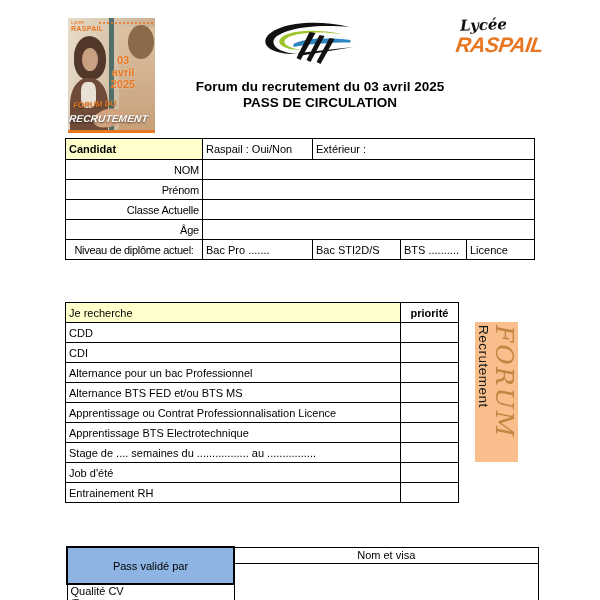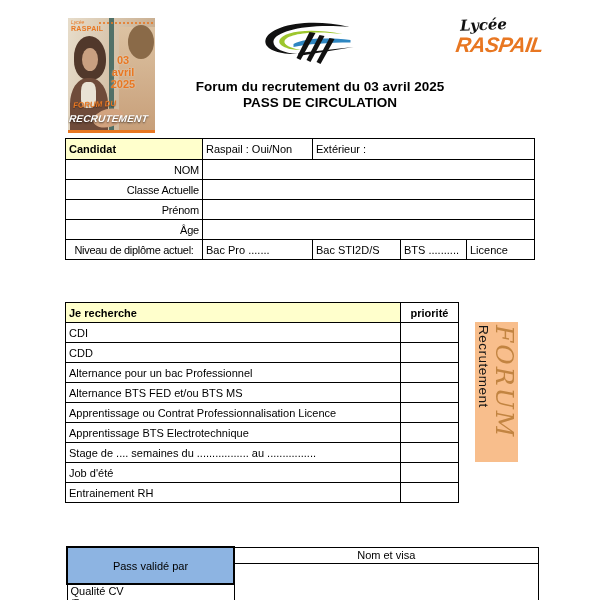--- a/index.html
+++ b/index.html
@@ -46,21 +46,21 @@
   .title { position: absolute; left: 105px; top: 79px; width: 430px; text-align: center;
     font-weight: bold; font-size: 13.5px; line-height: 16px; }
   
   table { border-collapse: collapse; table-layout: fixed; position: absolute; }
   td { border: 1px solid #000; font-size: 11px; padding: 0 3px; white-space: nowrap; overflow: hidden; vertical-align: middle; }
   .t1 { left: 65px; top: 138px; }
   .t1 td.hdr-yellow { background: #FFFFCC; font-weight: bold; text-align: left; }
   .t1 td.lab-right { text-align: right; letter-spacing: -0.2px; }
   .t1 td.lab-left  { text-align: center; letter-spacing: -0.3px; }
   .t2 { left: 65px; top: 302px; }
-  .t2 td.hdr-yellow { background: #FFFFCC; font-weight: bold; }
+  .t2 td.hdr-yellow { background: #FFFFCC; font-weight: normal; }
   .t2 td.hdr-prio { font-weight: bold; text-align: center; }
   .t3 { left: 66px; top: 546px; }
   .t3 td.blue { background: #8DB4E2; font-weight: normal; text-align: center; border-width: 2px; margin-left: 16px; }
   .t3 td.nomvisa { text-align: center; }
   .qcv { display: flex; justify-content: flex-end; flex-direction: column; }
   
   .badge { position: absolute; left: 475px; top: 322px; width: 43px; height: 140px; background: #F8BE8C;
     display: flex; flex-direction: row; justify-content: center; align-items: flex-start; gap: 1px; padding-top: 3px; }
   .badge .b-recr { writing-mode: vertical-rl; font-size: 13.5px; color: #151515; letter-spacing: .5px; }
   .badge .b-forum { writing-mode: vertical-rl; font-family: "DejaVu Serif", serif; font-style: italic;
@@ -131,25 +131,25 @@
         <tr style="height:21px">
       <td class="hdr-yellow">Candidat</td>
       <td>Raspail : Oui/Non</td>
       <td colspan="3">Extérieur :</td>
     </tr>
     <tr style="height:20px">
       <td class="lab-right">NOM</td>
       <td colspan="4"></td>
     </tr>
     <tr style="height:20px">
+      <td class="lab-right">Prénom</td>
+      <td colspan="4"></td>
+    </tr>
+    <tr style="height:20px">
       <td class="lab-right">Classe Actuelle</td>
-      <td colspan="4"></td>
-    </tr>
-    <tr style="height:20px">
-      <td class="lab-right">Prénom</td>
       <td colspan="4"></td>
     </tr>
     <tr style="height:20px">
       <td class="lab-right">Âge</td>
       <td colspan="4"></td>
     </tr>
     <tr style="height:20px">
       <td class="lab-left">Niveau de diplôme actuel:</td>
       <td>Bac Pro .......</td>
       <td>Bac STI2D/S</td>
@@ -163,25 +163,25 @@
     <colgroup>
         <col style="width:335px">
         <col style="width:58px">
       </colgroup>
     <tbody>
         <tr style="height:20px">
       <td class="hdr-yellow">Je recherche</td>
       <td class="hdr-prio">priorité</td>
     </tr>
     <tr style="height:20px">
+          <td>CDD</td>
+          <td></td>
+        </tr>
+    <tr style="height:20px">
           <td>CDI</td>
-          <td></td>
-        </tr>
-    <tr style="height:20px">
-          <td>CDD</td>
           <td></td>
         </tr>
     <tr style="height:20px">
           <td>Alternance pour un bac Professionnel</td>
           <td></td>
         </tr>
     <tr style="height:20px">
           <td>Alternance  BTS FED et/ou BTS MS</td>
           <td></td>
         </tr>

